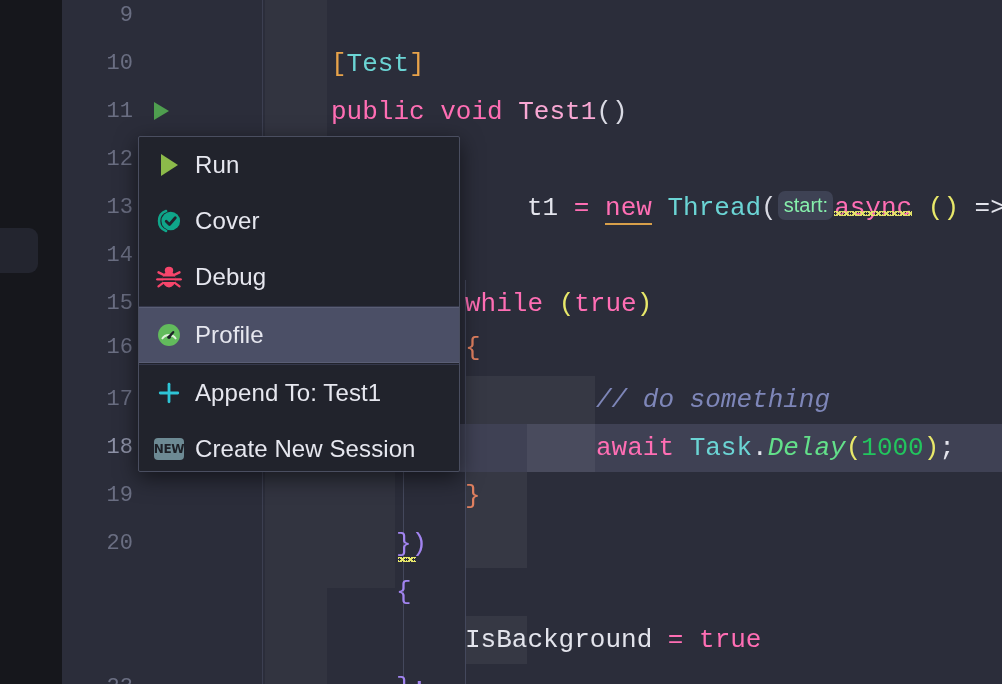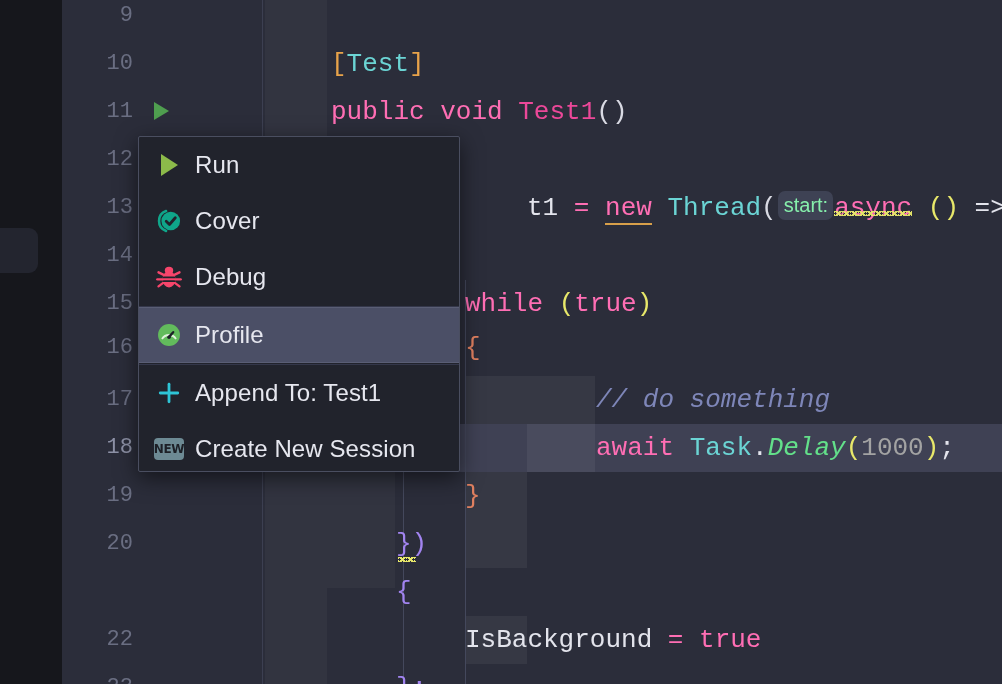--- a/index.html
+++ b/index.html
@@ -120,23 +120,23 @@
     height: 48px;
     line-height: 48px;
     font-family: "Liberation Mono", monospace;
     font-size: 26px;
     white-space: pre;
     color: #d9dae3;
   }
   .kw     { color: #ff6eb4; }
   .type   { color: #6bd4d4; }
   .attr   { color: #6bd4d4; }
-  .meth   { color: #ec4899; margin-top: 14px; }
+  .meth   { color: #f9a8d4; margin-top: 14px; }
   .methi  { color: #63e08a; font-style: italic; }
-  .num    { color: #a3a3a3; }
+  .num    { color: #22c55e; }
   .brk1   { color: #e8e86a; }
   .brk2   { color: #e08060; }
   .brk3   { color: #a284f0; }
   .brkw   { color: #d9dae3; }
   .cmt    { color: #7e86b8; font-style: italic; }
   .ident  { color: #e3e4ec; }
   .op     { color: #ff6eb4; }
   .sq     { color: #e8a34a; }
 
   .newkw {
@@ -338,21 +338,20 @@
     <div class="line-row" style="top:520px;">
       <div class="lineno">20</div>
       <div class="code wavy-small" style="left:334px;"><span class="brk3">})</span></div>
     </div>
 
     <div class="line-row" style="top:568px;">
       <div class="code" style="left:334px;"><span class="brk3">{</span></div>
     </div>
 
     <div class="line-row" style="top:616px;">
-      <div class="lineno">22</div>
       <div class="code" style="left:403px;"><span class="ident">IsBackground</span> <span class="op">=</span> <span class="kw">true</span></div>
     </div>
 
     <div class="line-row" style="top:664px;">
       <div class="lineno">23</div>
       <div class="code" style="left:334px;"><span class="brk3">};</span></div>
     </div>
   </div>
 
   <div class="ctx-menu">

